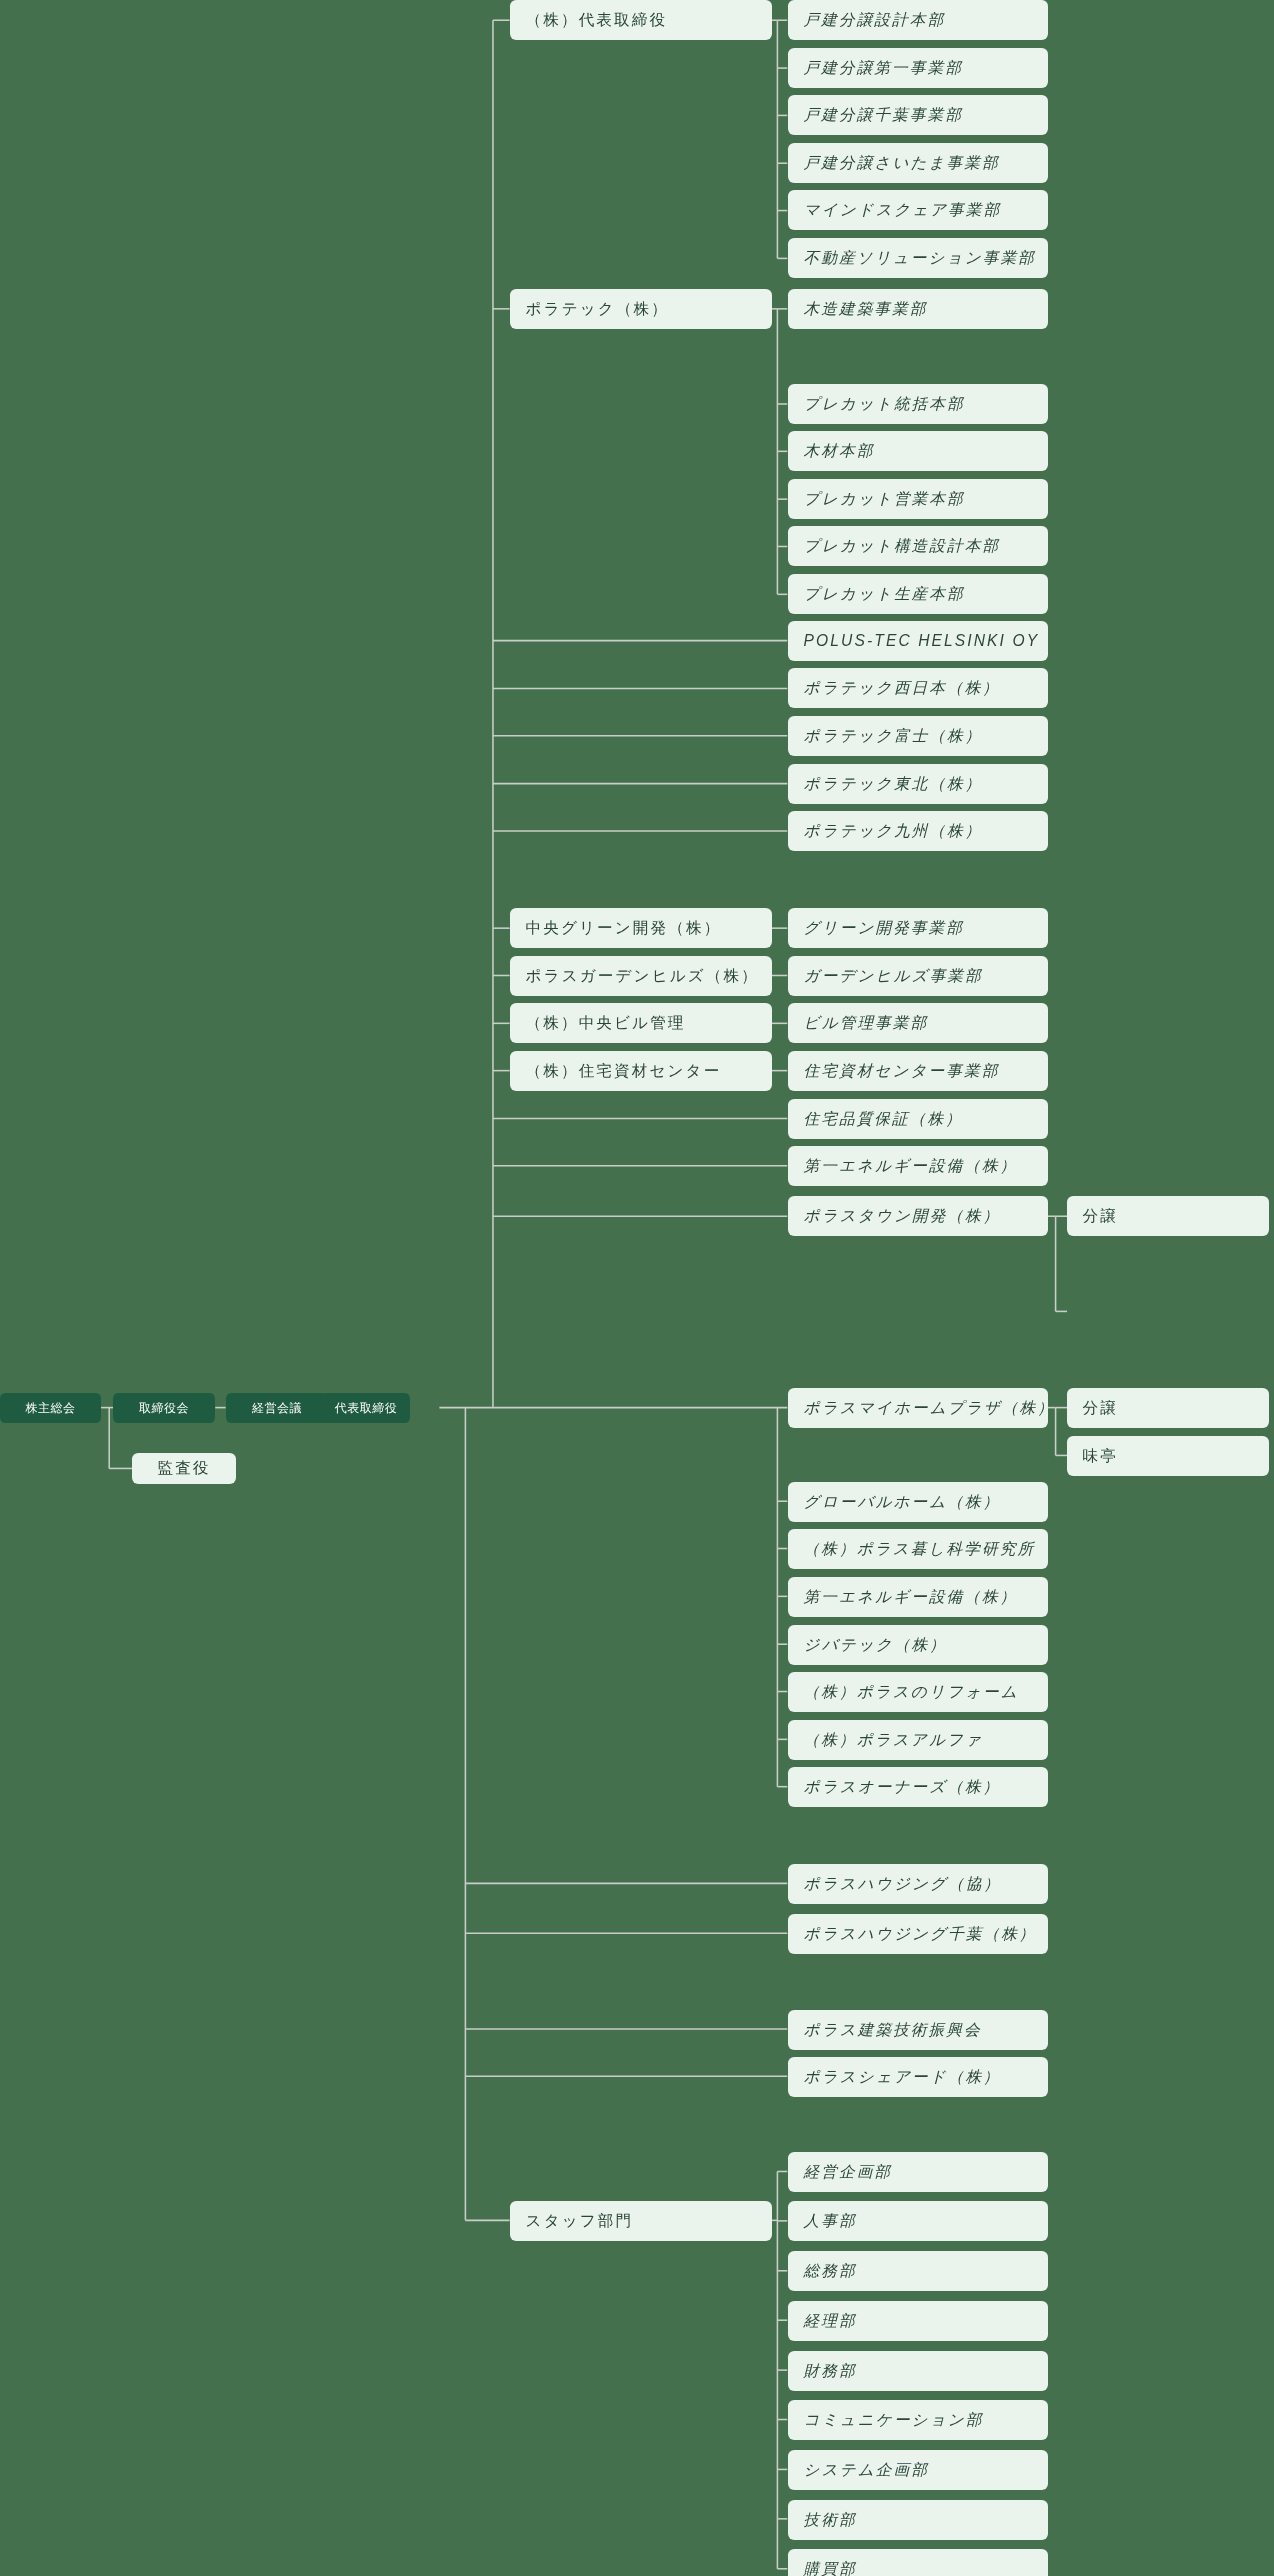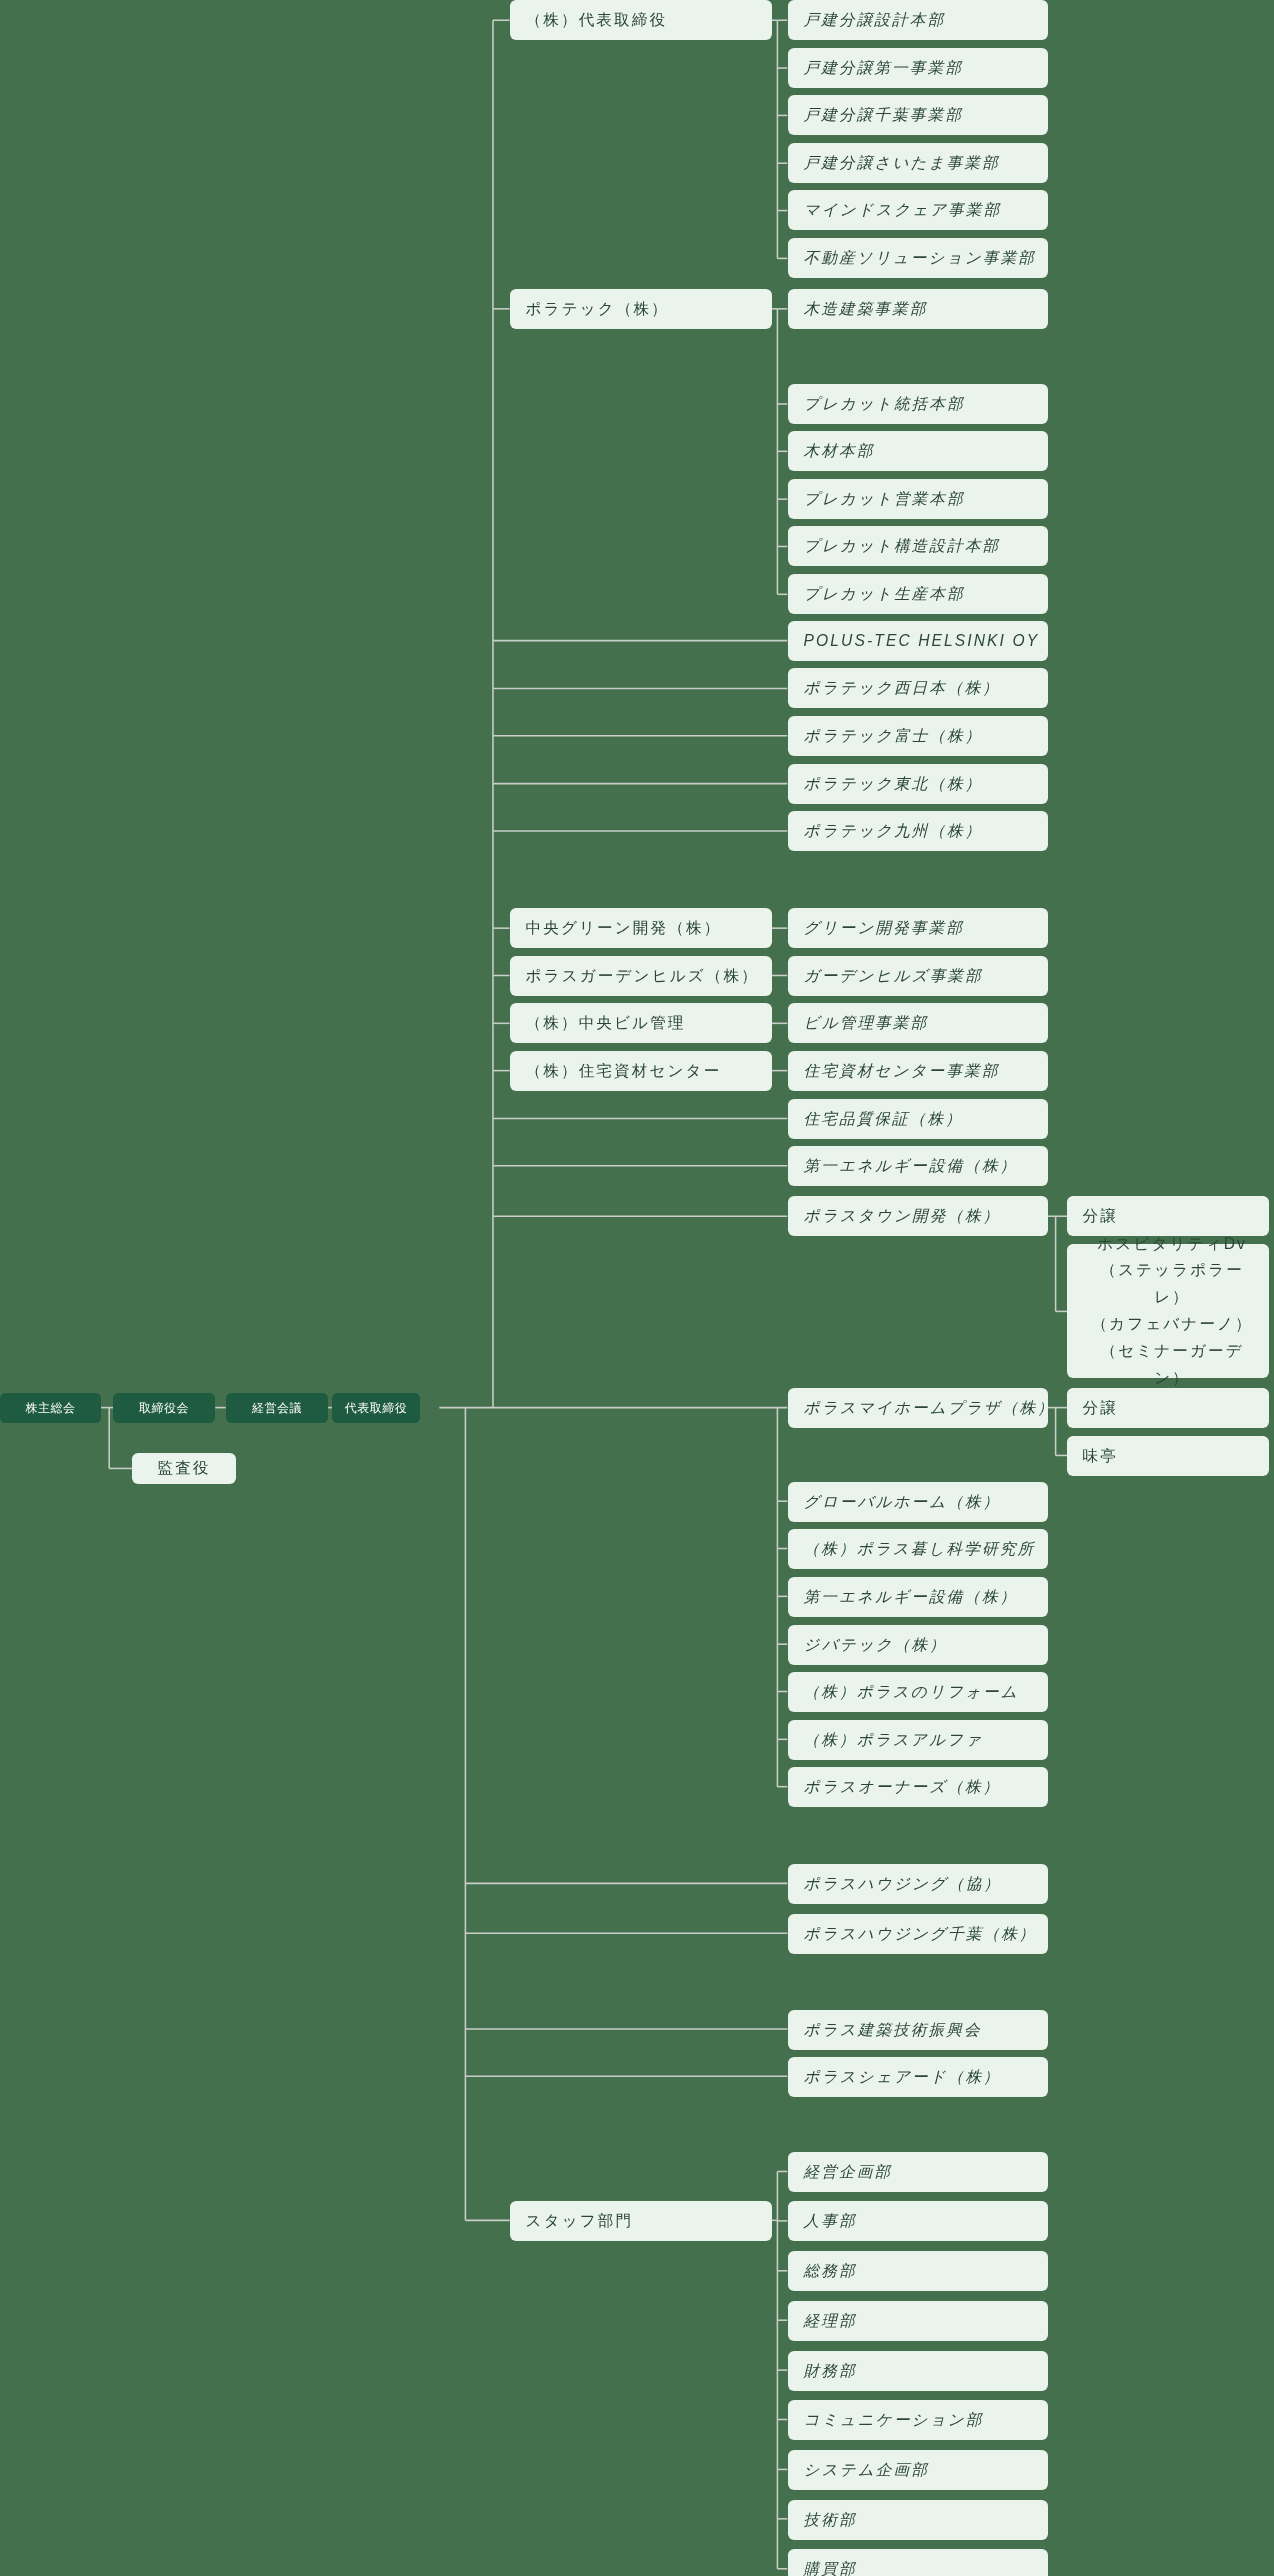--- a/index.html
+++ b/index.html
@@ -125,21 +125,21 @@
       <line x1="1495" y1="4557" x2="1514" y2="4557" stroke="#C9CEC9" stroke-width="3"></line>
       <line x1="1495" y1="4652" x2="1514" y2="4652" stroke="#C9CEC9" stroke-width="3"></line>
       <line x1="1495" y1="4748" x2="1514" y2="4748" stroke="#C9CEC9" stroke-width="3"></line>
       <line x1="1495" y1="4843" x2="1514" y2="4843" stroke="#C9CEC9" stroke-width="3"></line>
       <line x1="1495" y1="4939" x2="1514" y2="4939" stroke="#C9CEC9" stroke-width="3"></line>
     </svg>
 
   <div class="box dark" style="left:0;top:1393px;width:101px">株主総会</div>
   <div class="box dark" style="left:113px;top:1393px;width:102px">取締役会</div>
   <div class="box dark" style="left:226px;top:1393px;width:102px">経営会議</div>
-  <div class="box dark" style="left:332px;top:1393px;width:88px">代表取締役</div>
+  <div class="box dark" style="left:322px;top:1393px;width:88px">代表取締役</div>
   <div class="box center" style="left:132px;top:1453px;width:104px;height:31px">監査役</div>
 
   <div class="box colA" style="top:0">（株）代表取締役</div>
   <div class="box colB" style="top:0">戸建分譲設計本部</div>
   <div class="box colB" style="top:48px">戸建分譲第一事業部</div>
   <div class="box colB" style="top:95px">戸建分譲千葉事業部</div>
   <div class="box colB" style="top:143px">戸建分譲さいたま事業部</div>
   <div class="box colB" style="top:190px">マインドスクェア事業部</div>
   <div class="box colB" style="top:238px">不動産ソリューション事業部</div>
 
@@ -164,24 +164,20 @@
   <div class="box colA" style="top:1003px">（株）中央ビル管理</div>
   <div class="box colB" style="top:1003px">ビル管理事業部</div>
   <div class="box colA" style="top:1051px">（株）住宅資材センター</div>
   <div class="box colB" style="top:1051px">住宅資材センター事業部</div>
 
   <div class="box colB" style="top:1099px">住宅品質保証（株）</div>
   <div class="box colB" style="top:1146px">第一エネルギー設備（株）</div>
 
   <div class="box colB" style="top:1196px">ポラスタウン開発（株）</div>
   <div class="box colC" style="top:1196px">分譲</div>
-  <div class="box colC multi" style="top:1244px">ホスピタリティDv
-（ステッラポラーレ）
-（カフェバナーノ）
-（セミナーガーデン）</div>
 
   <div class="box colB" style="top:1388px">ポラスマイホームプラザ（株）</div>
   <div class="box colC" style="top:1388px">分譲</div>
   <div class="box colC" style="top:1436px">味亭</div>
 
   <div class="box colB" style="top:1482px">グローバルホーム（株）</div>
   <div class="box colB" style="top:1529px">（株）ポラス暮し科学研究所</div>
   <div class="box colB" style="top:1577px">第一エネルギー設備（株）</div>
   <div class="box colB" style="top:1625px">ジバテック（株）</div>
   <div class="box colB" style="top:1672px">（株）ポラスのリフォーム</div>

